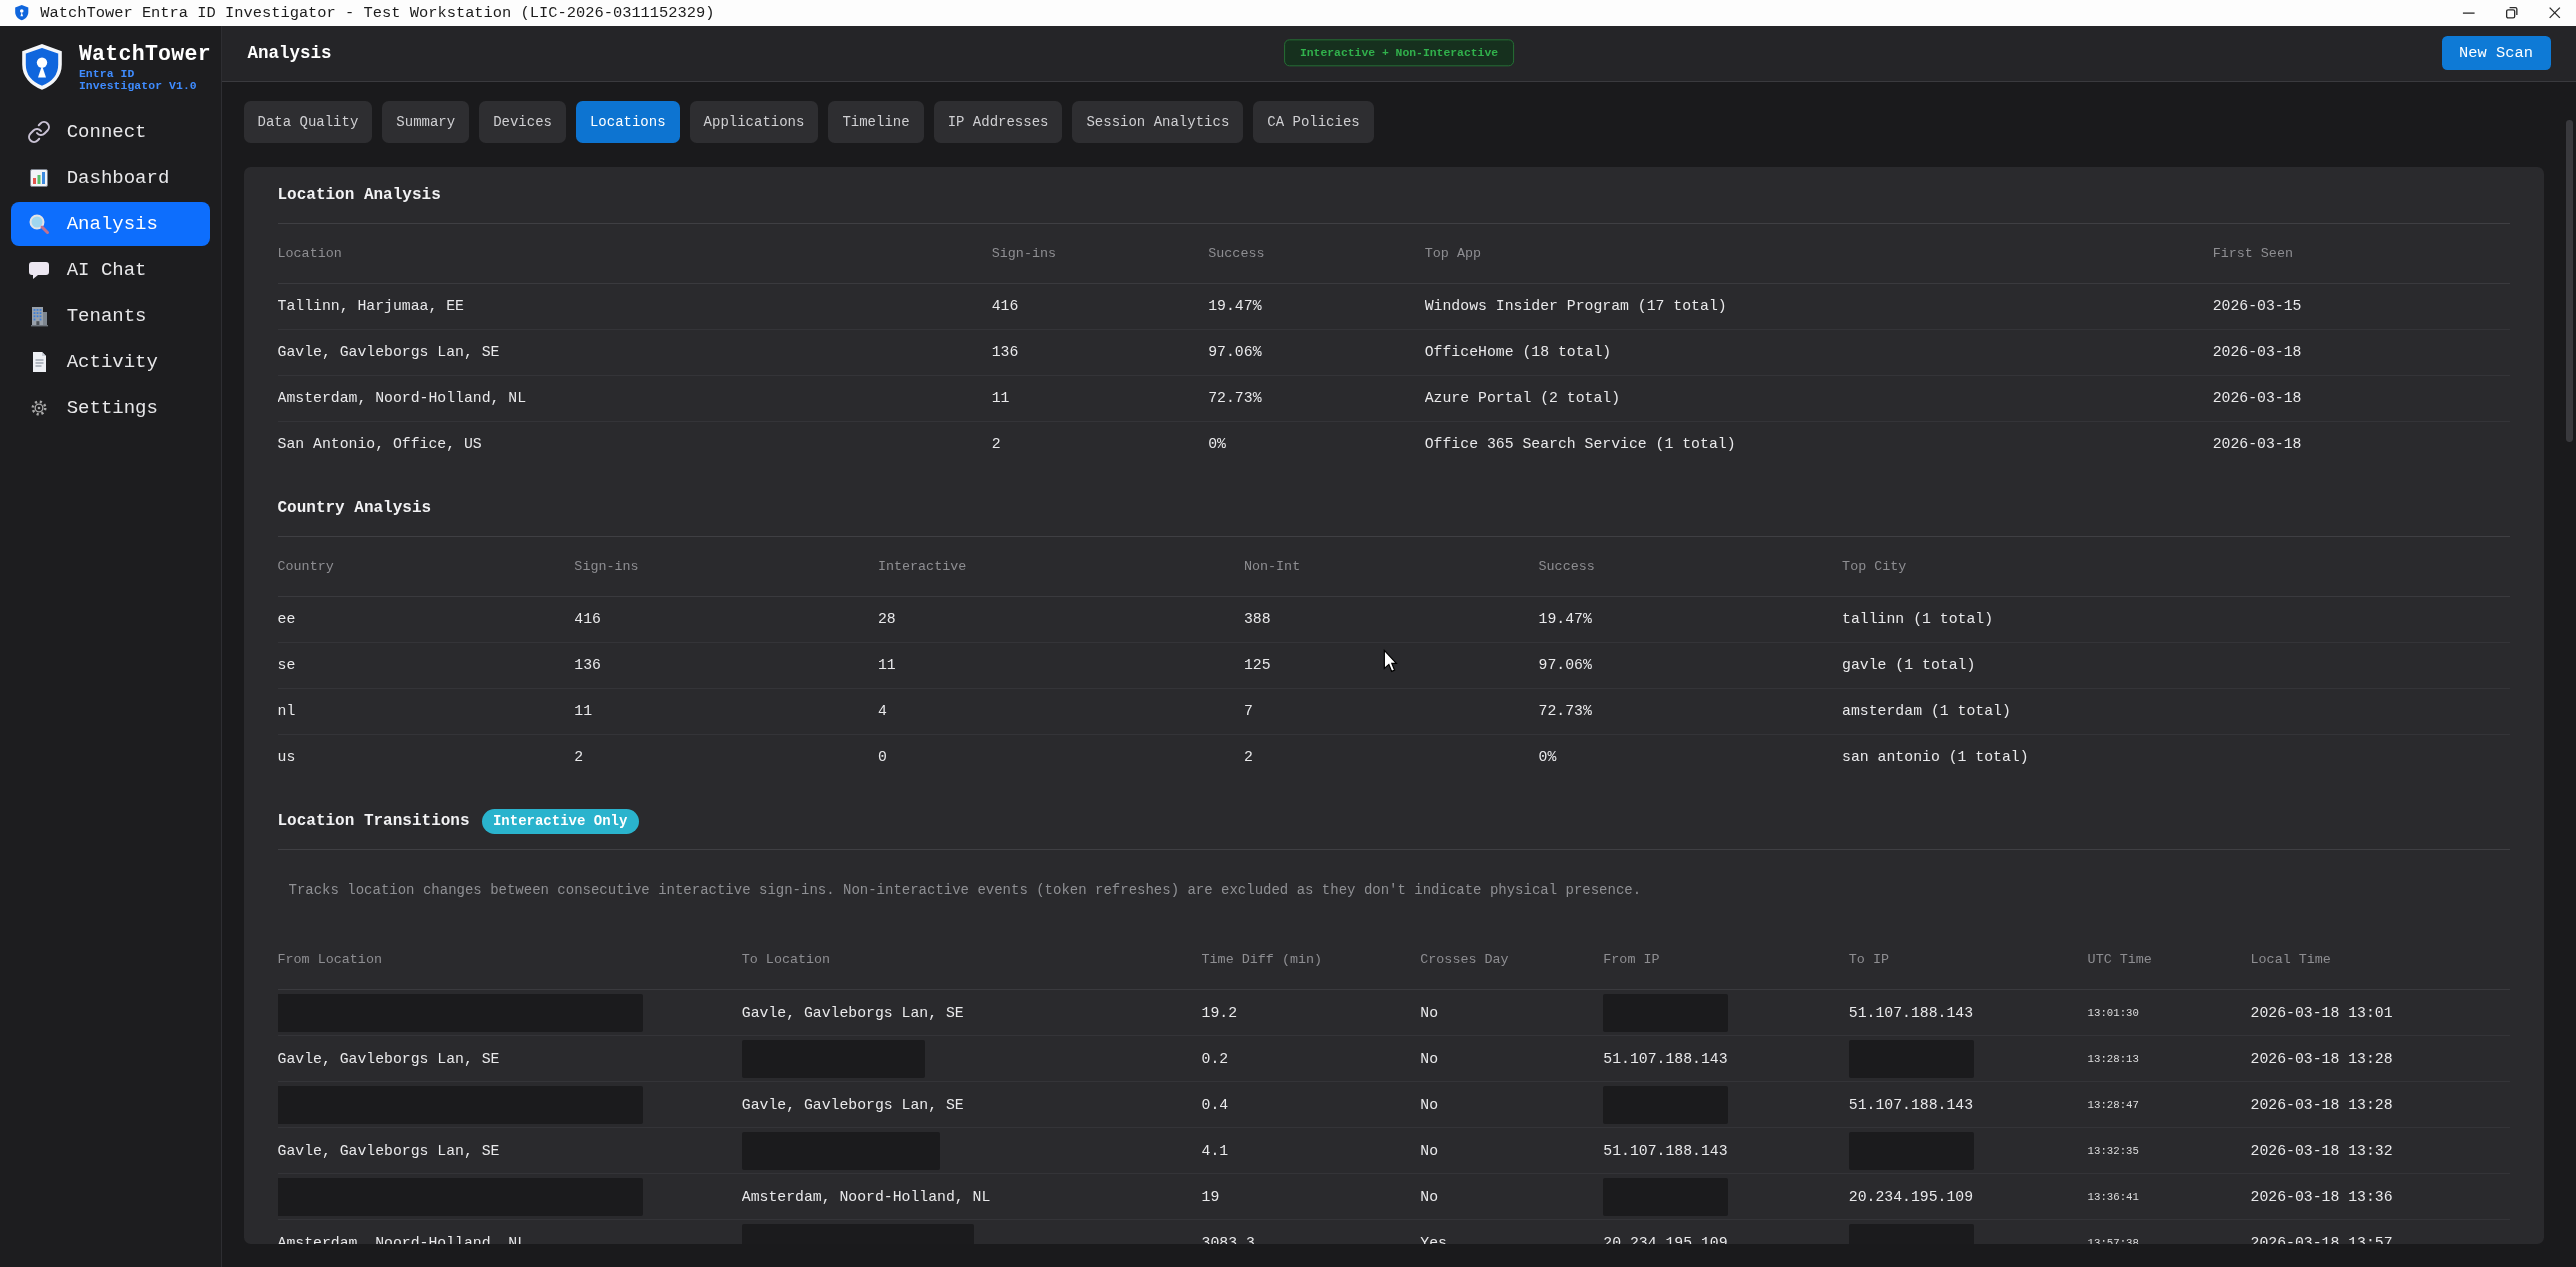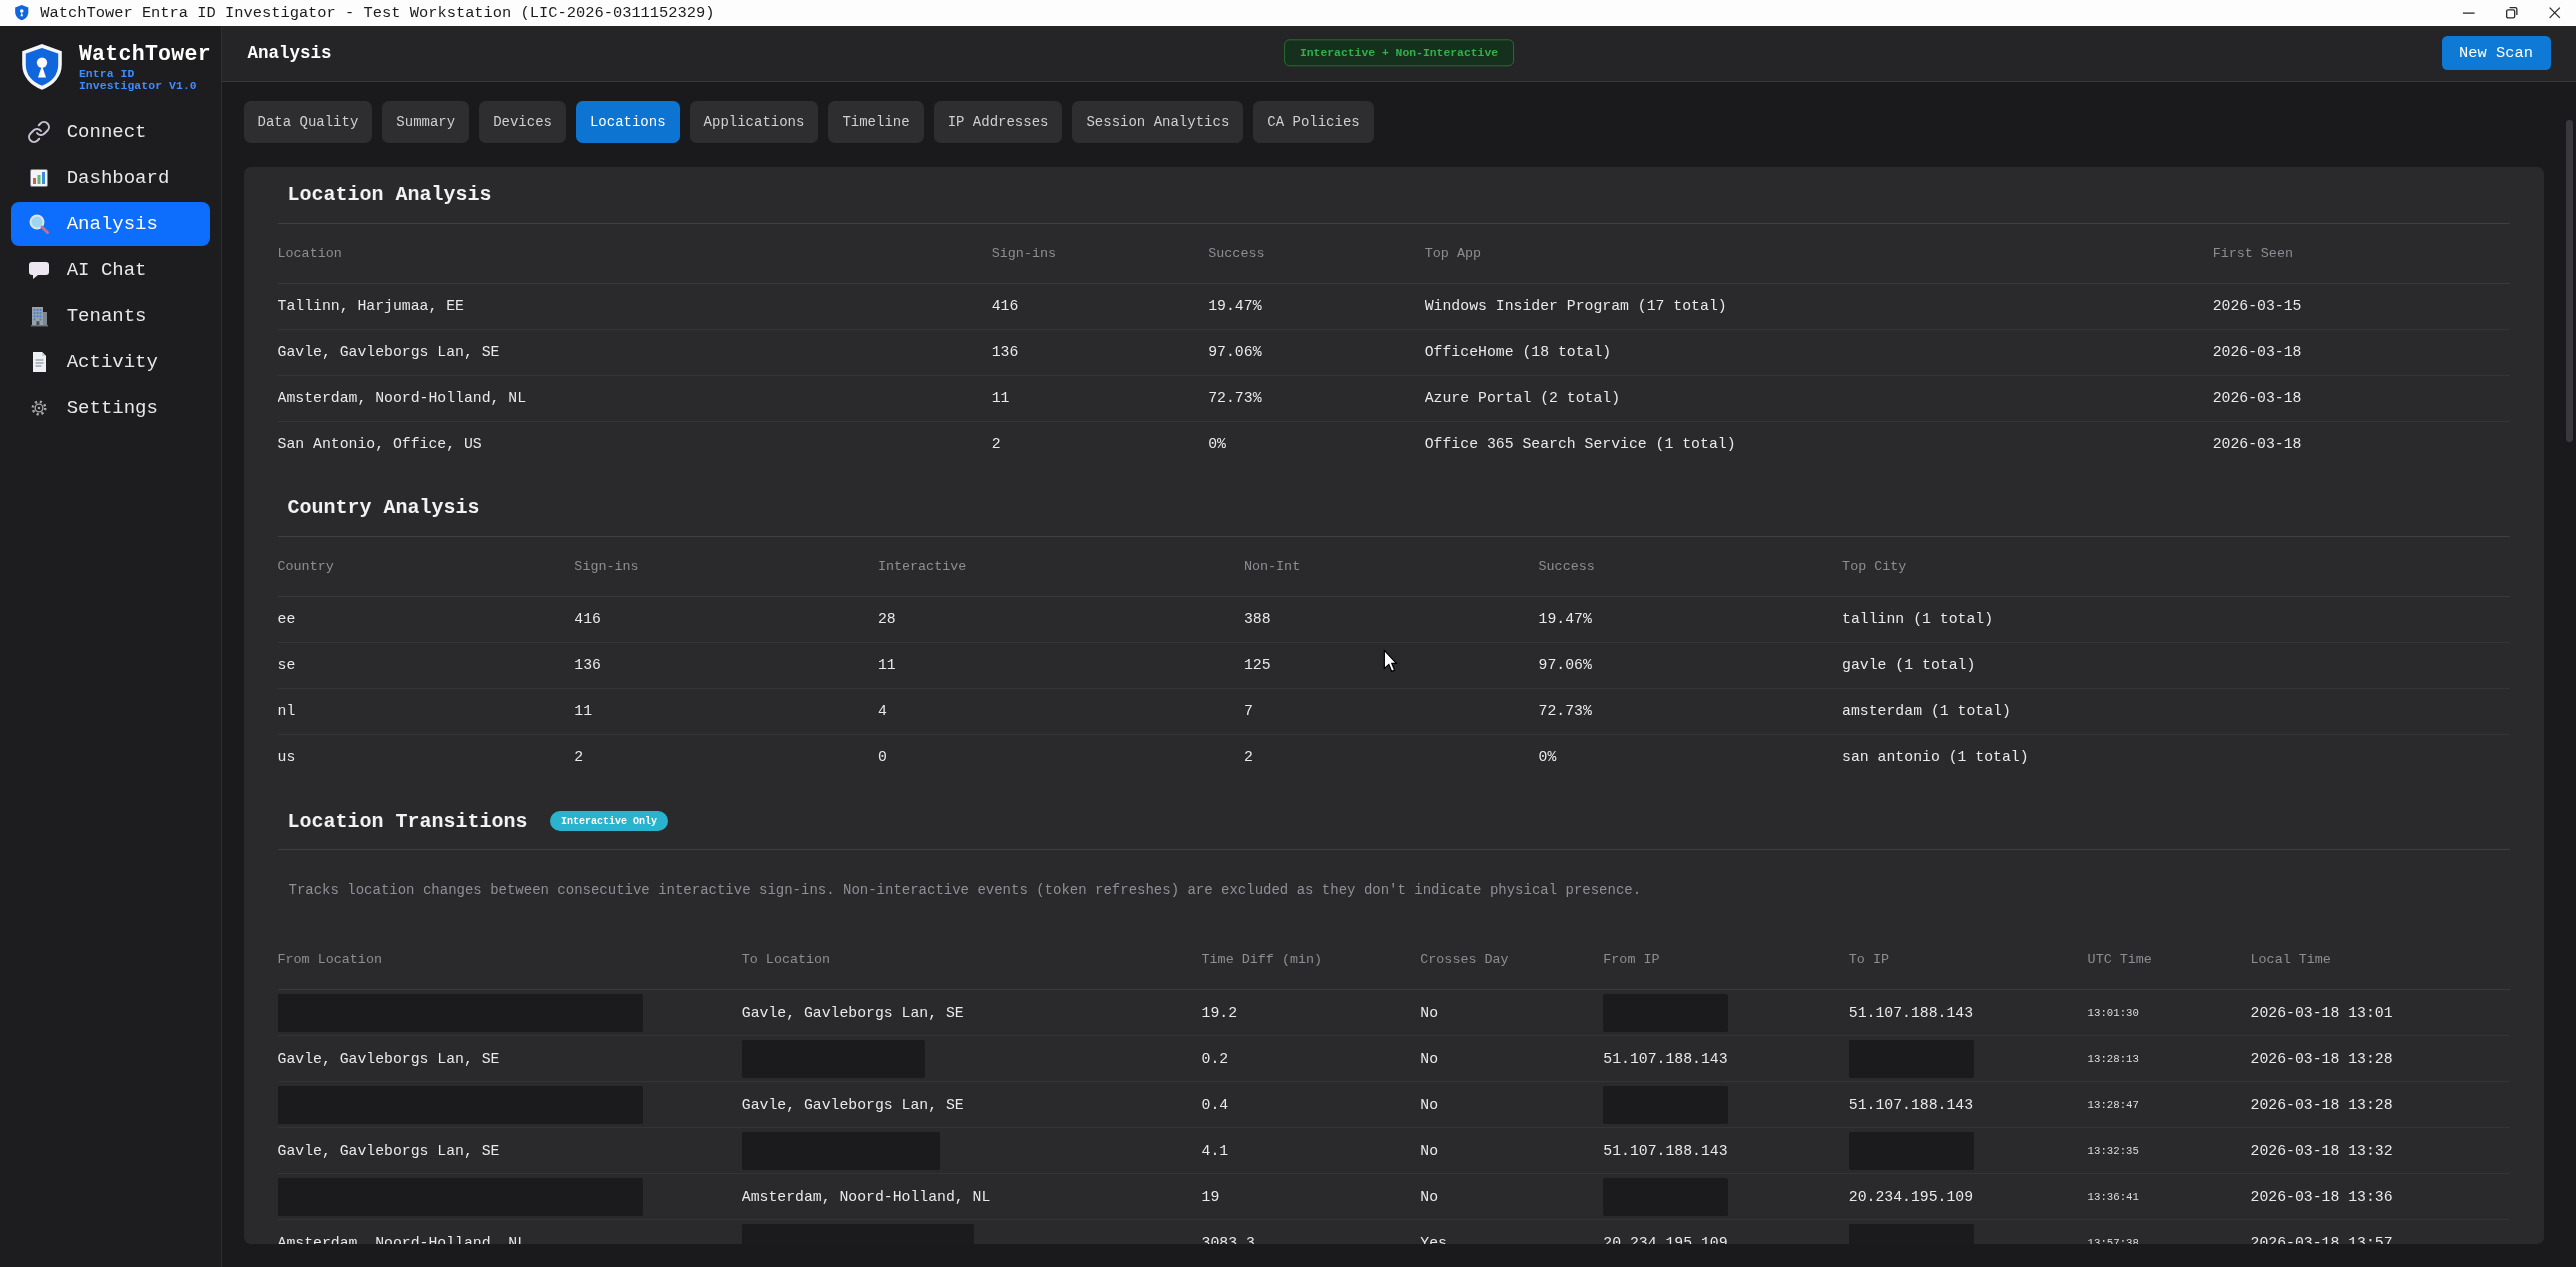--- a/index.html
+++ b/index.html
@@ -44,22 +44,22 @@
   .tab{background:#2e2e31;color:#cfcfd2;font-size:14px;padding:0 14px;height:42px;
        display:flex;align-items:center;border-radius:6.7px;border:none;font-family:inherit;white-space:nowrap;}
   .tab.active{background:#0d74d1;color:#ffffff;}
 
   
   .panel{position:absolute;left:21.5px;top:141px;width:2300px;height:1077px;background:#2a2a2d;
          border-radius:6.7px;padding:0 34px;box-sizing:border-box;overflow:hidden;}
   section{margin-top:13.4px;}
   section:first-child{margin-top:0;}
   .sec-head{height:56px;display:flex;align-items:center;gap:12px;border-bottom:0.7px solid #3f3f43;}
-  .sec-head h2{margin:10px;font-size:20px;font-weight:bold;color:#f2f2f4;}
-  .pill{background:#2ab3cd;color:#ffffff;font-size:10px;font-weight:bold;
+  .sec-head h2{margin:0;font-size:16px;font-weight:bold;color:#f2f2f4;}
+  .pill{background:#2ab3cd;color:#ffffff;font-size:14px;font-weight:bold;
         padding:4.7px 11.4px;border-radius:671px;white-space:nowrap;}
   .desc{height:58px;display:flex;align-items:center;margin:11px;color:#8f9094;font-size:14px;}
 
   table{width:100%;border-collapse:collapse;table-layout:fixed;}
   thead th{height:59px;text-align:left;font-weight:normal;font-size:13.4px;color:#8e8e92;
            border-bottom:0.7px solid #3a3a3e;padding:0;}
   tbody td{height:45px;font-size:14.8px;color:#e9e9eb;border-bottom:0.7px solid #343438;
            padding:0;white-space:nowrap;overflow:hidden;}
   tbody tr:last-child td{border-bottom:none;}
   td.small{font-size:10.7px;color:#dededf;}

